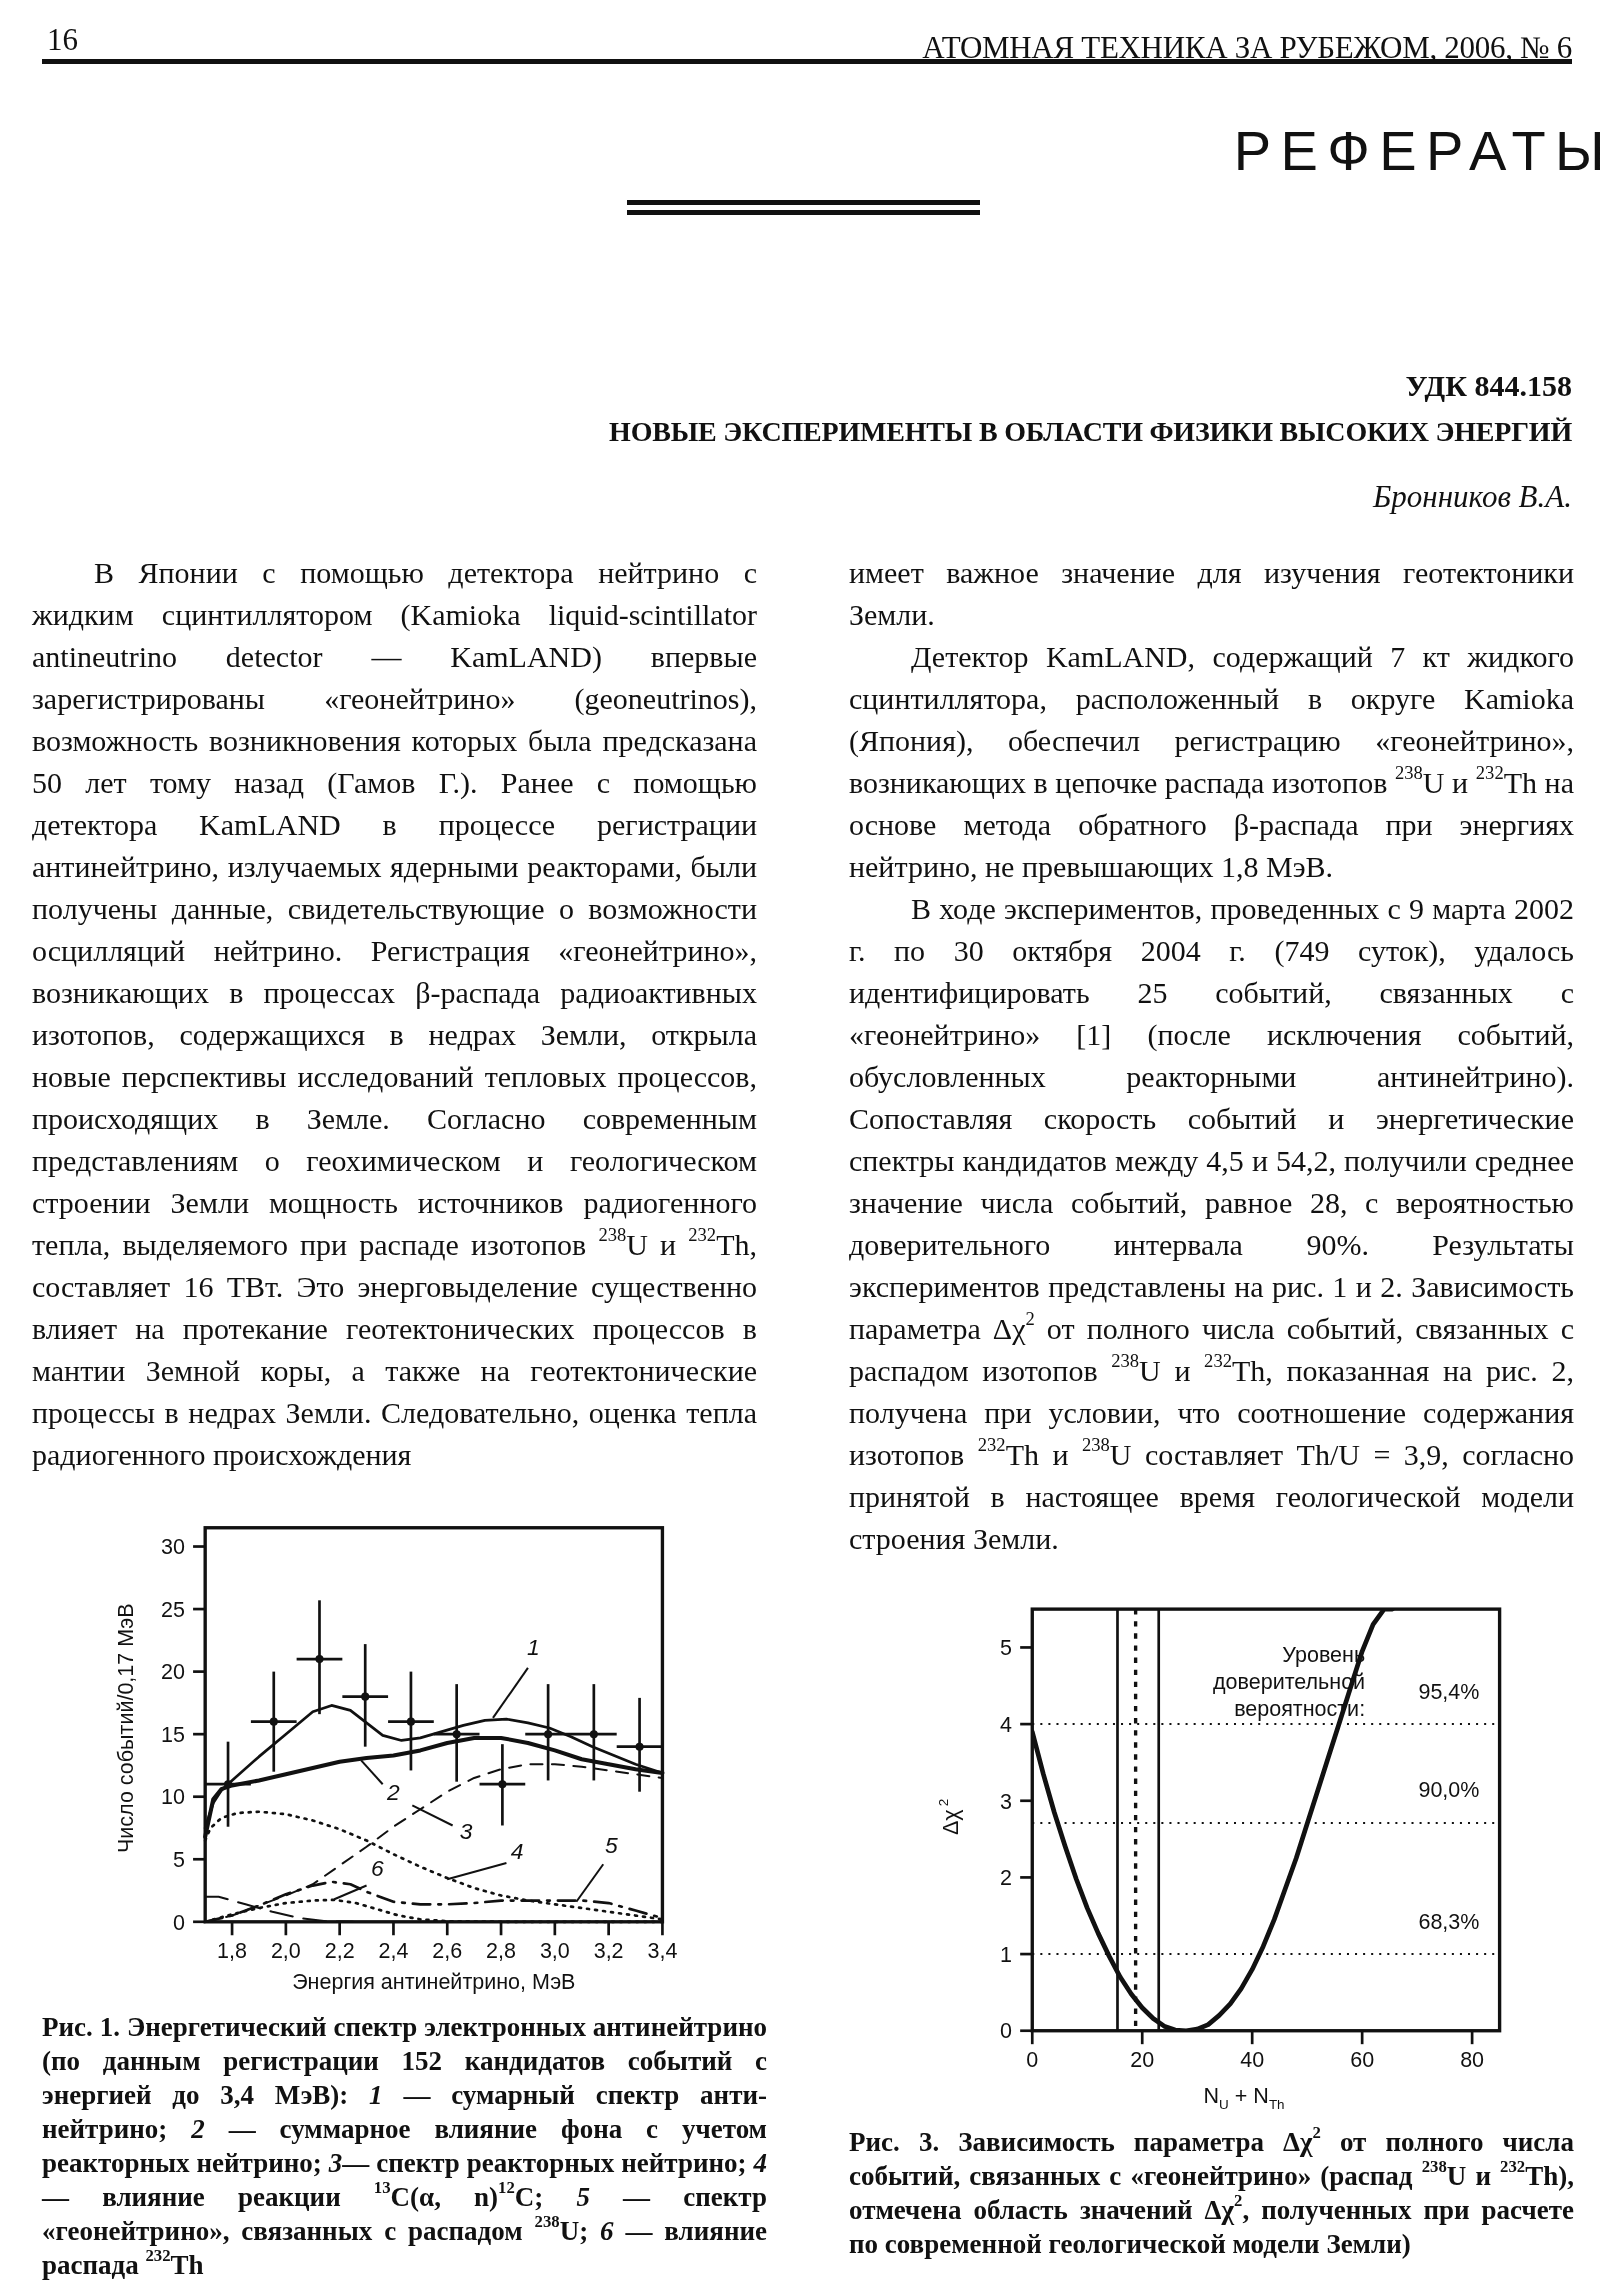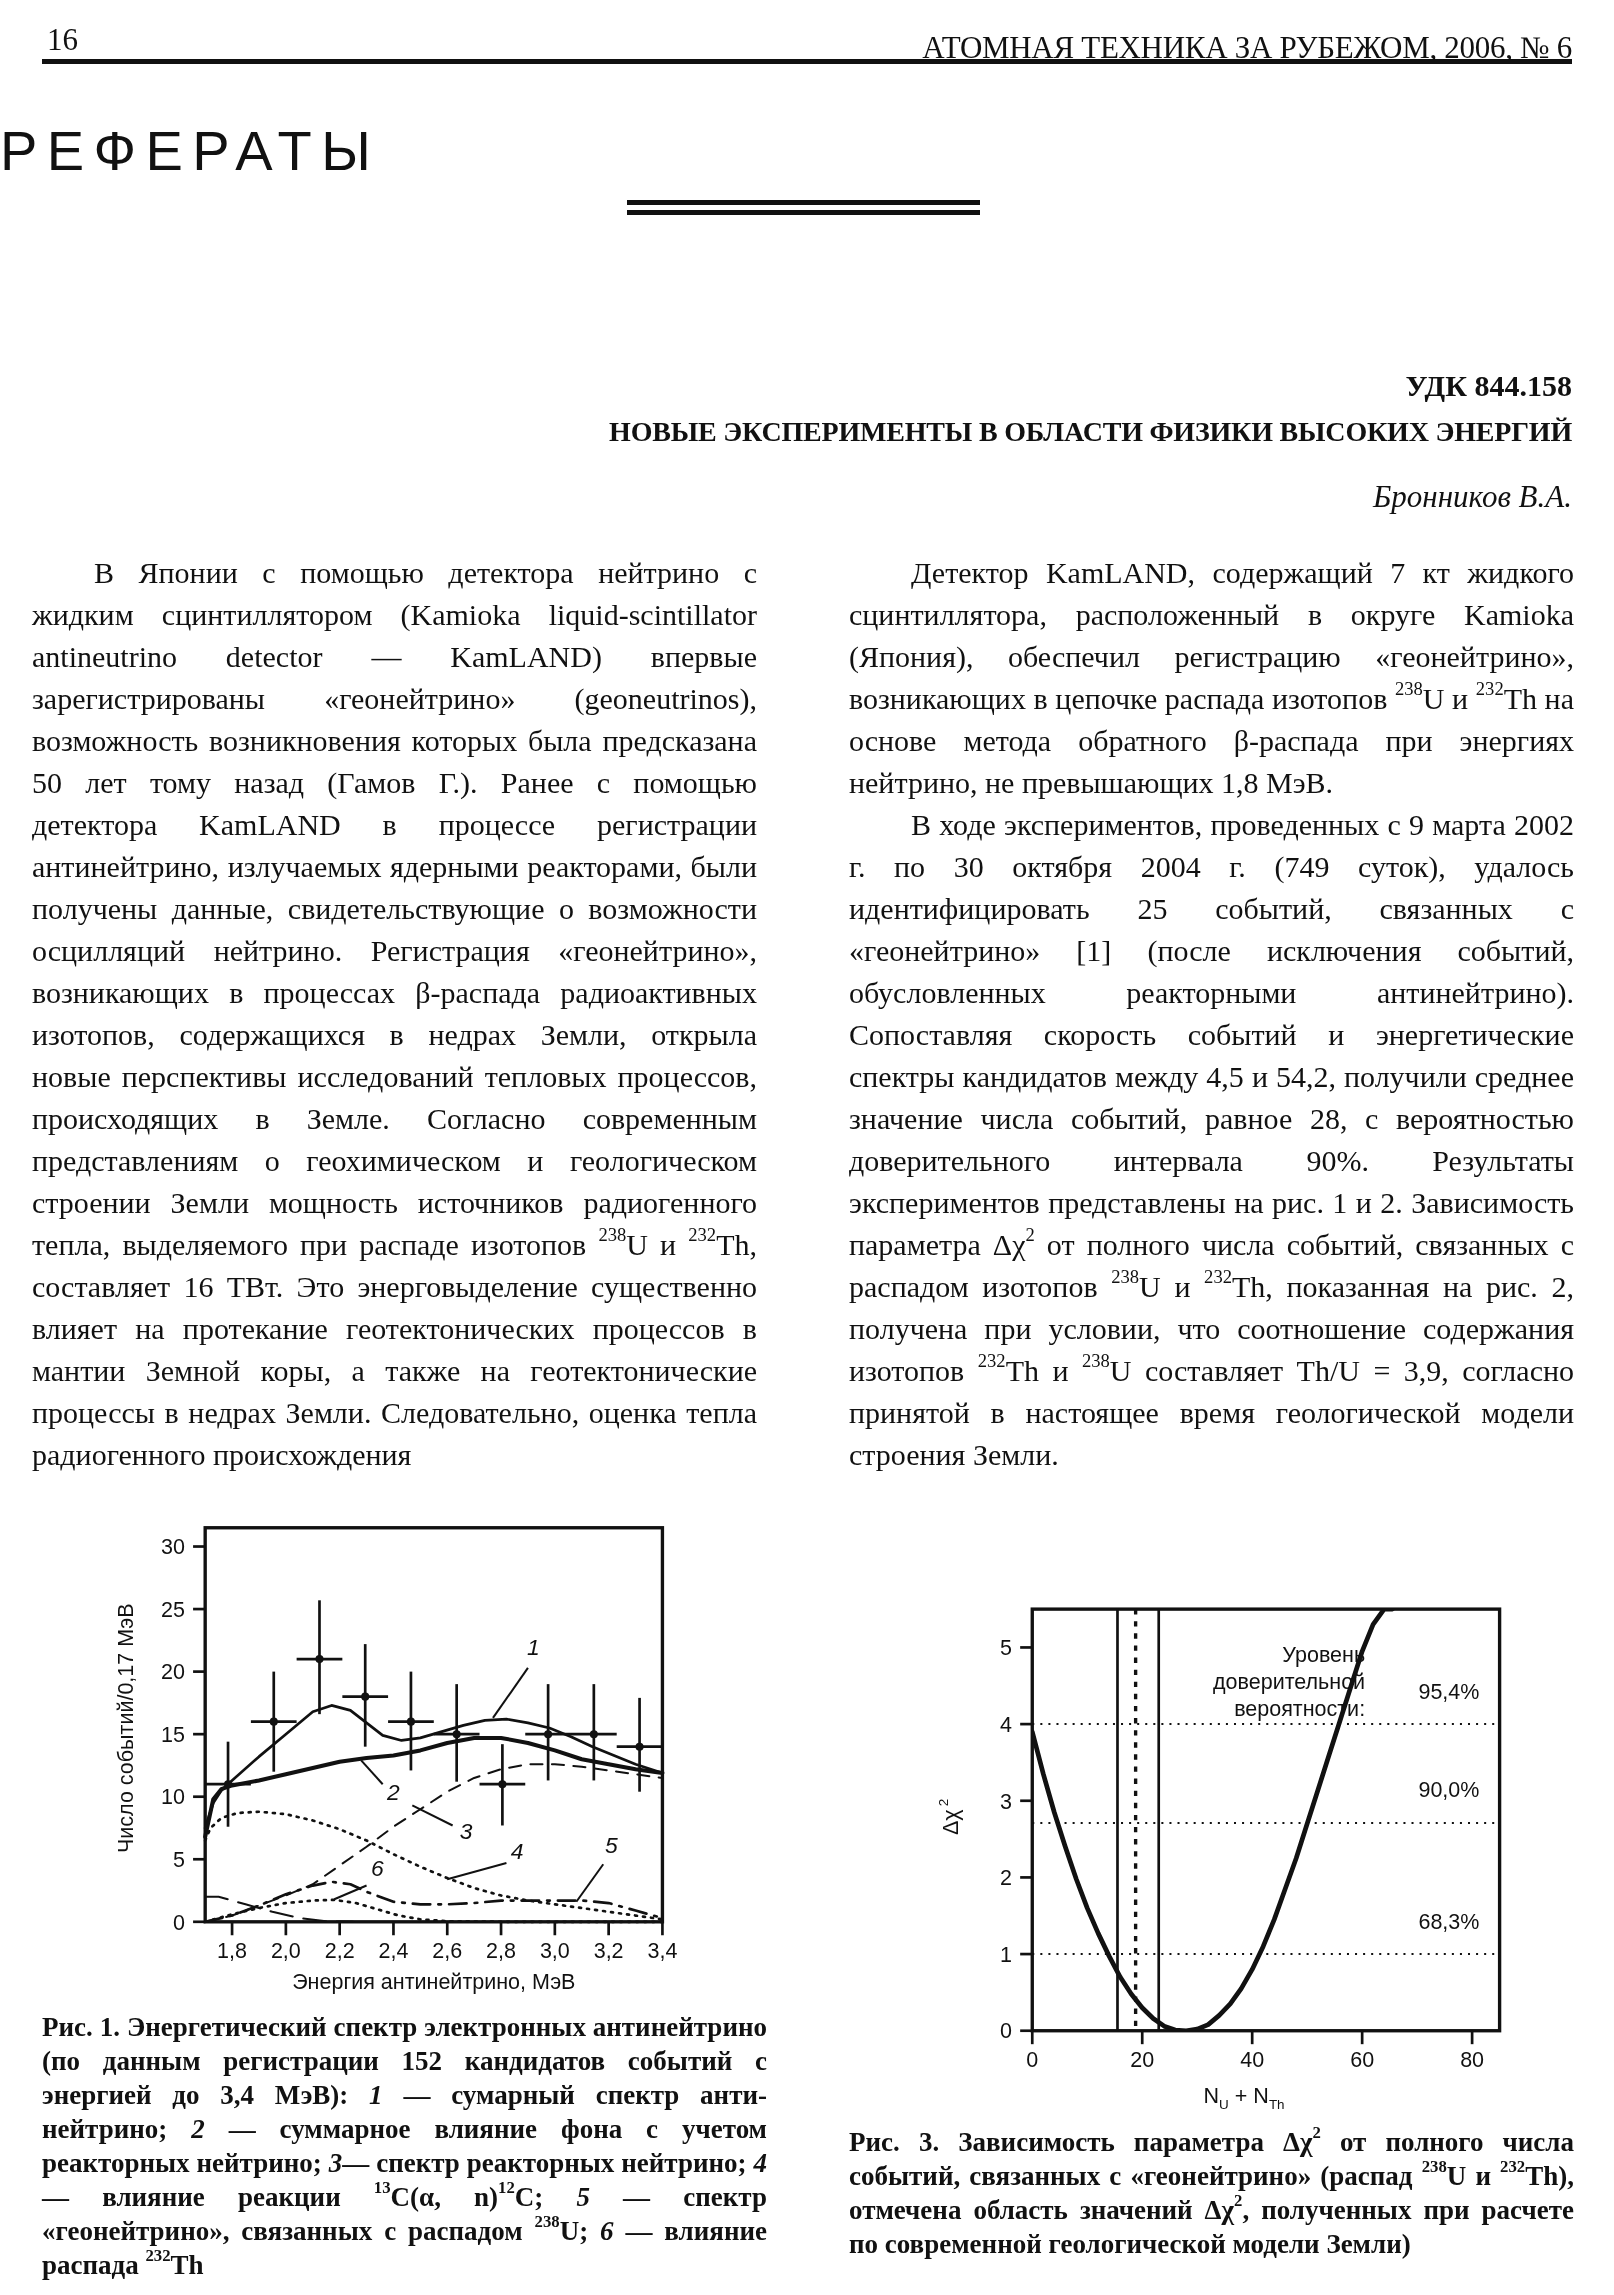--- a/index.html
+++ b/index.html
@@ -3,21 +3,21 @@
 <meta charset="utf-8">
 <style>
   html, body { margin:0; padding:0; background:#fff; }
   body { width:1614px; height:2295px; position:relative; overflow:hidden; color:#111;
          font-family:"Liberation Serif", "DejaVu Serif", serif; }
   .abs { position:absolute; }
   .runhead { top:20px; font-size:31px; line-height:40px; }
   #page-number { left:47px;text-align:center; }
   #journal-title { right:42px; text-align:right; letter-spacing:-0.3px;margin-top:8px; }
   #head-rule { left:42px; right:42px; top:59px; height:4.7px; background:#111; }
-  #section-title { left:0; width:1614px; top:114px; text-align:left;
+  #section-title { left:0; width:1614px; top:114px; text-align:right;
     font-family:"Liberation Sans","DejaVu Sans",sans-serif; font-size:56px; letter-spacing:9.4px; line-height:74px; }
   .sec-rule { left:627px; width:353px; height:4.7px; background:#111; }
   #udk { right:42px; top:369px; font-size:30px; font-weight:bold; }
   #article-title { right:42px; top:416px; font-size:28px; font-weight:bold; letter-spacing:-0.2px; white-space:nowrap; }
   #author { right:42px; top:479px; font-size:31px; font-style:italic; }
   .col { font-size:30px; line-height:42px; text-align:justify; hyphens:manual; }
   .col p { margin:0; text-indent:62px; }
   .col p.noindent { text-indent:0; }
   #col-left { left:32px; width:725px; top:552px; }
   #col-right { left:849px; width:725px; top:552px; }
@@ -42,20 +42,21 @@
 
 <div class="abs" id="udk">УДК 844.158</div>
 <div class="abs" id="article-title">НОВЫЕ ЭКСПЕРИМЕНТЫ В ОБЛАСТИ ФИЗИКИ ВЫСОКИХ ЭНЕРГИЙ</div>
 <div class="abs" id="author">Бронников В.А.</div>
 
 <div class="abs col" id="col-left">
   <p><span>В Японии с помощью детектора нейтрино с жидким сцинтиллятором (Kamioka liquid-scin­tillator antineutrino detector — KamLAND) впервые зарегистрированы «геонейтрино» (geo­neutrinos), возможность возникновения которых была предсказана 50 лет тому назад (Гамов Г.). Ранее с помощью детектора KamLAND в про­цессе регистрации антинейтрино, излучаемых ядерными реакторами, были получены данные, свидетельствующие о возможности осцилляций нейтрино. Регистрация «геонейтрино», возника­ющих в процессах β-распада радиоактивных изотопов, содержащихся в недрах Земли, откры­ла новые перспективы исследований тепловых процессов, происходящих в Земле. Согласно современным представлениям о геохимическом и геологическом строении Земли мощность источников радиогенного тепла, выделяемого при распаде изотопов </span><sup>238</sup><span>U и </span><sup>232</sup><span>Th, составляет 16 ТВт. Это энерговыделение существенно вли­яет на протекание геотектонических процессов в мантии Земной коры, а также на геотектони­ческие процессы в недрах Земли. Следователь­но, оценка тепла радиогенного происхождения</span></p>
 </div>
 
 <div class="abs col" id="col-right">
+  <p class="noindent">имеет важное значение для изучения геотекто­ники Земли.</p>
   <p><span>Детектор KamLAND, содержащий 7 кт жид­кого сцинтиллятора, расположенный в округе Kamioka (Япония), обеспечил регистрацию «гео­нейтрино», возникающих в цепочке распада изо­топов </span><sup>238</sup><span>U и </span><sup>232</sup><span>Th на основе метода обратного β-распада при энергиях нейтрино, не превы­шающих 1,8 МэВ.</span></p>
   <p><span>В ходе экспериментов, проведенных с 9 марта 2002 г. по 30 октября 2004 г. (749 суток), удалось идентифицировать 25 событий, свя­занных с «геонейтрино» [1] (после исключения событий, обусловленных реакторными анти­нейтрино). Сопоставляя скорость событий и энергетические спектры кандидатов между 4,5 и 54,2, получили среднее значение числа событий, равное 28, с вероятностью доверительного ин­тервала 90%. Результаты экспериментов пред­ставлены на рис. 1 и 2. Зависимость параметра Δχ</span><sup>2</sup><span> от полного числа событий, связанных с распадом изотопов </span><sup>238</sup><span>U и </span><sup>232</sup><span>Th, показанная на рис. 2, получена при условии, что соотношение содержания изотопов </span><sup>232</sup><span>Th и </span><sup>238</sup><span>U составляет Th/U = 3,9, согласно принятой в настоящее время геологической модели строения Земли.</span></p>
 </div>
 
 <svg id="fig1" width="1614" height="2295" viewBox="0 0 2400 3413">
     <rect x="305" y="2272" width="680" height="586" fill="none" stroke="#111" stroke-width="5"></rect>
     <line x1="287" x2="305" y1="2858" y2="2858" stroke="#111" stroke-width="4"></line>
     <text x="275" y="2869.52" font-size="32" text-anchor="end">0</text>
     <line x1="287" x2="305" y1="2764.984126984127" y2="2764.984126984127" stroke="#111" stroke-width="4"></line>
     <text x="275" y="2776.504126984127" font-size="32" text-anchor="end">5</text>

